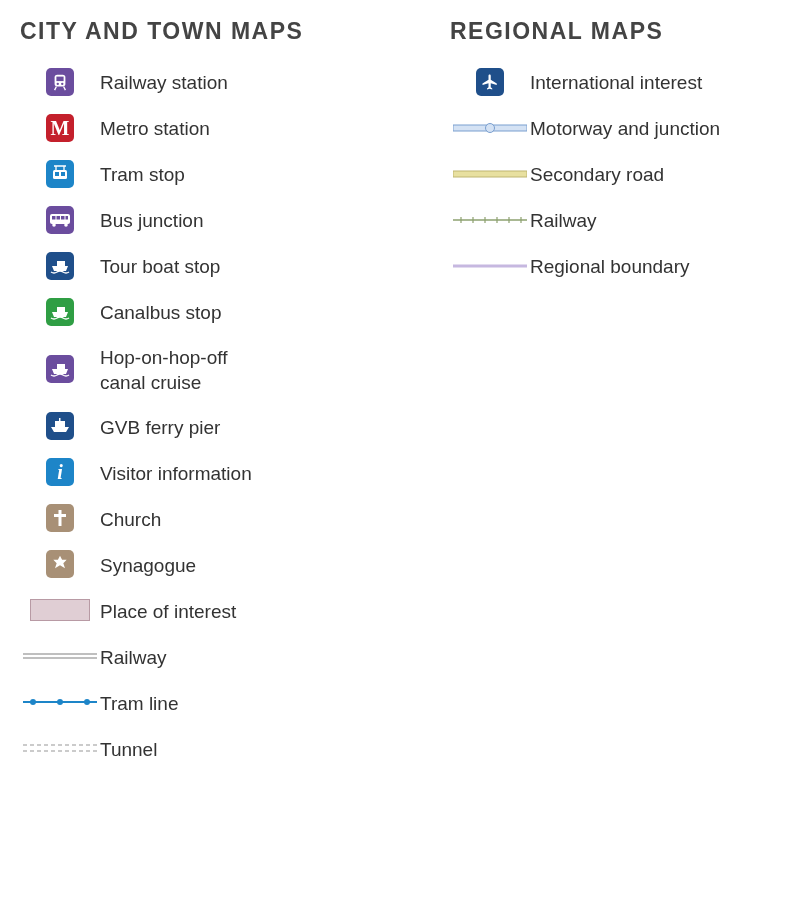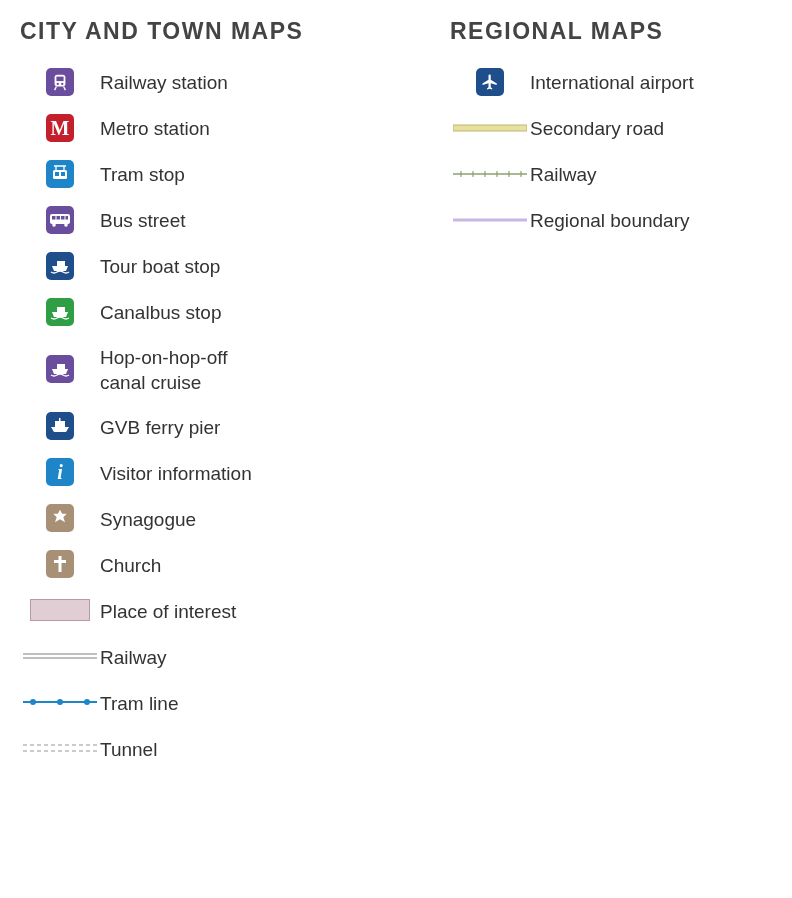--- a/index.html
+++ b/index.html
@@ -114,21 +114,21 @@
             <rect x="1" y="2" width="20" height="10" rx="2" fill="#fff"></rect>
             <rect x="3" y="4" width="3.5" height="3.5" fill="#6b4d9e"></rect>
             <rect x="7.5" y="4" width="3.5" height="3.5" fill="#6b4d9e"></rect>
             <rect x="12" y="4" width="3.5" height="3.5" fill="#6b4d9e"></rect>
             <rect x="16.5" y="4" width="2.5" height="3.5" fill="#6b4d9e"></rect>
             <circle cx="5" cy="13" r="1.8" fill="#fff"></circle>
             <circle cx="17" cy="13" r="1.8" fill="#fff"></circle>
           </svg>
       </div>
     </div>
-    <div class="label-cell">Bus street</div>
+    <div class="label-cell">Bus junction</div>
   </div>
 
   <div class="legend-row">
     <div class="icon-cell">
       <div class="sq-icon" style="background:#1f4f8a">
         <svg width="22" height="18" viewBox="0 0 22 18">
             <path d="M3 9 H19 L17 14 H5 Z" fill="#fff"></path>
             <rect x="8" y="4" width="8" height="5" fill="#fff"></rect>
             <path d="M2 15 Q5 17 8 15 T14 15 T20 15" stroke="#fff" stroke-width="1.3" fill="none"></path>
           </svg>
@@ -179,38 +179,38 @@
   <div class="legend-row">
     <div class="icon-cell">
       <div class="sq-icon" style="background:#1d85c8;font-family:Georgia,serif;font-style:italic;font-size:20px;font-weight:700">i</div>
     </div>
     <div class="label-cell">Visitor information</div>
   </div>
 
   <div class="legend-row">
     <div class="icon-cell">
       <div class="sq-icon" style="background:#a89076">
-        <svg width="20" height="20" viewBox="0 0 24 24">
-            <path d="M12 2 L14.5 7 L20 7 L16 11 L18 17 L12 13.5 L6 17 L8 11 L4 7 L9.5 7 Z" fill="#fff"></path>
-          </svg>
-      </div>
-    </div>
-    <div class="label-cell">Synagogue</div>
-  </div>
-
-  <div class="legend-row">
-    <div class="icon-cell">
-      <div class="sq-icon" style="background:#a89076">
         <svg width="16" height="18" viewBox="0 0 16 18">
             <rect x="6.5" y="1" width="3" height="16" fill="#fff"></rect>
             <rect x="2" y="5" width="12" height="3" fill="#fff"></rect>
           </svg>
       </div>
     </div>
     <div class="label-cell">Church</div>
+  </div>
+
+  <div class="legend-row">
+    <div class="icon-cell">
+      <div class="sq-icon" style="background:#a89076">
+        <svg width="20" height="20" viewBox="0 0 24 24">
+            <path d="M12 2 L14.5 7 L20 7 L16 11 L18 17 L12 13.5 L6 17 L8 11 L4 7 L9.5 7 Z" fill="#fff"></path>
+          </svg>
+      </div>
+    </div>
+    <div class="label-cell">Synagogue</div>
   </div>
 
   <div class="legend-row">
     <div class="icon-cell">
       <div class="swatch" style="background:#e0ced4;border:1px solid #b89aa4"></div>
     </div>
     <div class="label-cell">Place of interest</div>
   </div>
 
 
@@ -257,23 +257,34 @@
   <h2>REGIONAL MAPS</h2>
 
   <div class="legend-row">
     <div class="icon-cell">
       <div class="sq-icon" style="background:#1f4f8a">
         <svg width="18" height="18" viewBox="0 0 24 24">
             <path d="M21 16v-2l-8-5V3.5c0-.83-.67-1.5-1.5-1.5S10 2.67 10 3.5V9l-8 5v2l8-2.5V19l-2 1.5V22l3.5-1 3.5 1v-1.5L13 19v-5.5l8 2.5z" fill="#fff"></path>
           </svg>
       </div>
     </div>
-    <div class="label-cell">International airport</div>
-  </div>
-
+    <div class="label-cell">International interest</div>
+  </div>
+
+  <div class="legend-row">
+    <div class="icon-cell">
+      <div class="line-sample">
+        <svg width="74" height="12">
+            <rect x="0" y="3" width="74" height="6" fill="#d4e2f4" stroke="#7a9fcf" stroke-width="1"></rect>
+            <circle cx="37" cy="6" r="4.5" fill="#d4e2f4" stroke="#7a9fcf" stroke-width="1"></circle>
+          </svg>
+      </div>
+    </div>
+    <div class="label-cell">Motorway and junction</div>
+  </div>
 
 
   <div class="legend-row">
     <div class="icon-cell">
       <div class="line-sample">
         <svg width="74" height="8">
             <rect x="0" y="1" width="74" height="6" fill="#e8e0a0" stroke="#bfb670" stroke-width="1"></rect>
           </svg>
       </div>
     </div>

